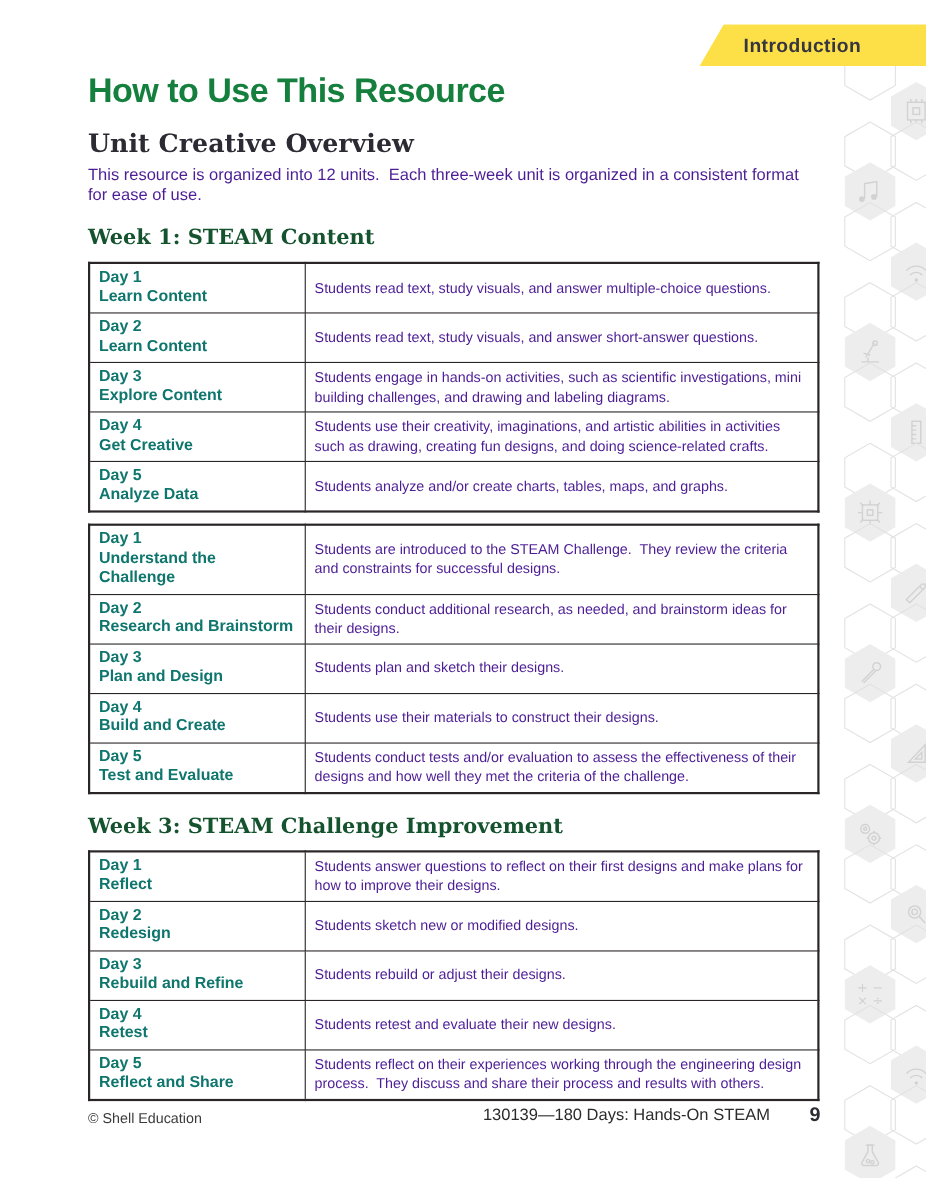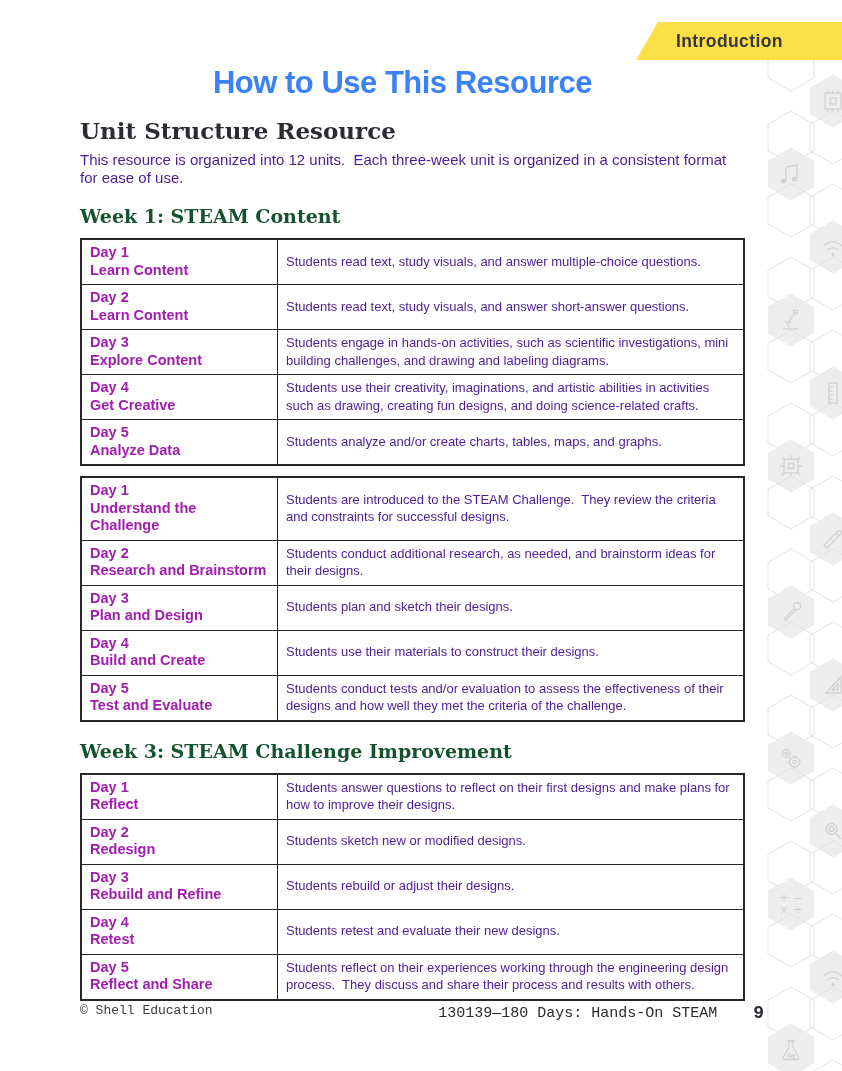--- a/index.html
+++ b/index.html
@@ -7,36 +7,36 @@
         font-family:"Liberation Sans",sans-serif;color:#231f20;}
   
   .hex-strip{position:absolute;top:0;right:0;width:92px;height:1071px;z-index:1;}
   
   .tab{position:absolute;top:22px;left:630px;width:212px;height:38px;background:#fde047;z-index:2;
        clip-path:polygon(28px 0,100% 0,100% 100%,6px 100%);
        display:flex;align-items:center;}
   .tab-label{font-size:17.5px;font-weight:bold;letter-spacing:.4px;color:#363540;padding-left:46px;}
   
   .content{position:absolute;left:80px;top:0;width:665px;z-index:2;}
-  h1.title{margin:64px 20px 0 0;text-align:center;font-size:31px;line-height:38px;
-           font-weight:900;letter-spacing:-.5px;color:#3b82f6;}
+  h1.title{margin:64px 20px 0 0;font-size:31px;line-height:38px;
+           font-weight:900;letter-spacing:-.5px;color:#15803d;}
   h2.section{margin:15px 0 0 0;font-family:"DejaVu Serif",serif;font-size:23px;line-height:27px;
              font-weight:bold;color:#2c2b33;}
   p.intro{margin:7px 0 0 0;width:662px;font-size:15px;line-height:18px;white-space:pre-wrap;color:#4c1d95;}
   h3.week-heading{margin:18px 0 0 0;font-family:"DejaVu Serif",serif;font-size:19px;line-height:23px;
                   font-weight:bold;color:#14532d;}
   table.week-table{margin-top:10px;width:665px;border-collapse:collapse;table-layout:fixed;}
   table.week-table td{border:1px solid #2a2627;vertical-align:middle;padding:4px 10px 5px 8px;}
   table.week-table{border:2px solid #2a2627;}
   td.day-cell{width:177px;}
-  .day-line{font-size:14.5px;line-height:17.5px;font-weight:bold;color:#a21caf;}
+  .day-line{font-size:14.5px;line-height:17.5px;font-weight:bold;color:#0f766e;}
   td.desc-cell .desc{font-size:13px;line-height:17.5px;white-space:pre-wrap;color:#4c1d95;max-width:452px;}
   
-  .footer{position:absolute;left:80px;right:78px;top:1003px;z-index:2;
-          display:flex;justify-content:space-between;align-items:flex-start;font-family:Liberation Mono, monospace;}
+  .footer{position:absolute;left:80px;right:96px;top:1003px;z-index:2;
+          display:flex;justify-content:space-between;align-items:flex-end;}
   .copyright{font-size:13px;color:#3b3b3b;}
   .footer-right{display:flex;align-items:center;gap:36px;}
   .book-id{font-size:15px;color:#2b2b2b;}
   .page-number{font-size:18px;font-weight:bold;color:#2d2c34;}
 </style>
 </head>
 <body>
 
 <div class="page">
 
@@ -173,21 +173,21 @@
         <circle cx="2" cy="6.5" r="1.5"></circle>
       </g>
     </svg>
 
   <div class="tab">
     <span class="tab-label">Introduction</span>
   </div>
 
   <div class="content">
     <h1 class="title">How to Use This Resource</h1>
-    <h2 class="section">Unit Structure Resource</h2>
+    <h2 class="section">Unit Creative Overview</h2>
     <p class="intro">This resource is organized into 12 units.  Each three-week unit is organized in a consistent format for ease of use.</p>
     <div id="weeks-container">
         <h3 class="week-heading">Week 1: STEAM Content</h3>
         <table class="week-table">
           <tbody>
             <tr>
               <td class="day-cell">
                 <div class="day-line">Day 1</div>
                 <div class="day-line">Learn Content</div>
               </td>

